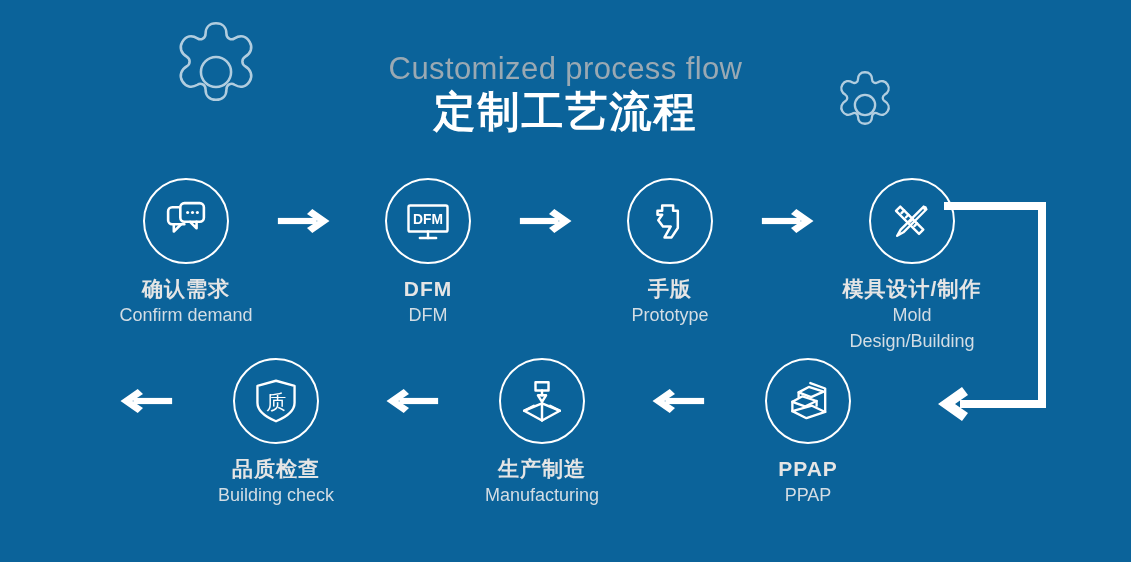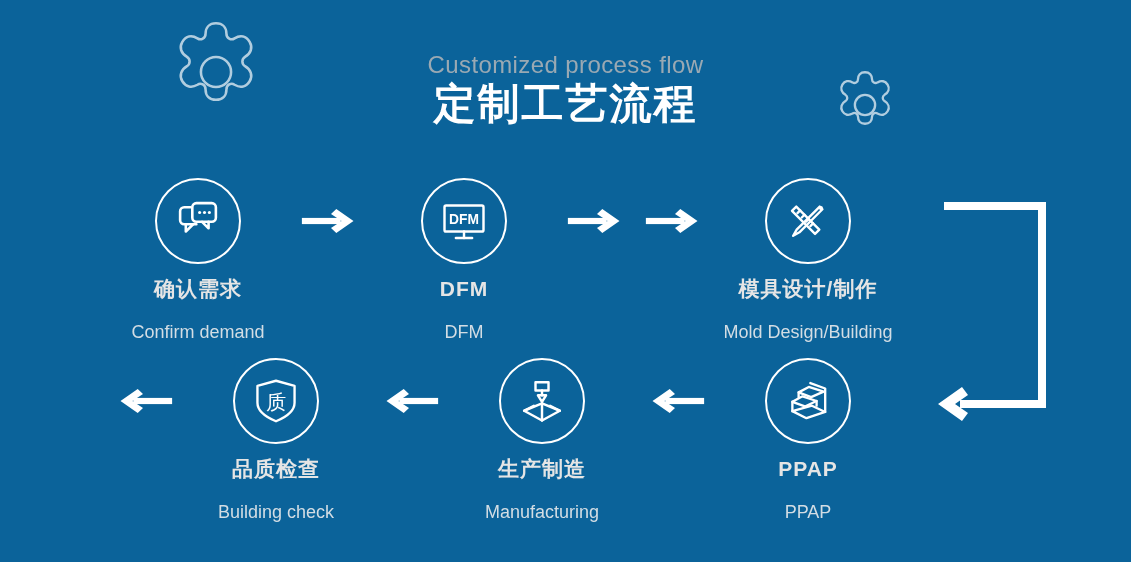--- a/index.html
+++ b/index.html
@@ -13,21 +13,21 @@
   .stage { position: absolute; inset: 0; }
 
   
   .gear { position: absolute; color: #cfe0ec; opacity: .85; }
   .gear-large { left: 158px; top: 14px; width: 116px; height: 116px; }
   .gear-small { left: 826px; top: 66px; width: 78px; height: 78px; }
 
   
   .heading { position: absolute; left: 0; right: 0; top: 52px; text-align: center; }
   .heading-en {
-    font-size: 24px; letter-spacing: .4px; color: #9aa9b3;
+    font-size: 31px; letter-spacing: .4px; color: #9aa9b3;
     font-weight: 400; line-height: 1.12;
   }
   .heading-cn {
     font-size: 42px; font-weight: 700; color: #ffffff;
     letter-spacing: 2px; line-height: 1.18;
   }
 
   
   .row { position: absolute; display: flex; align-items: flex-start; }
   .row-1 { left: 104px; top: 178px; width: 890px; }
@@ -41,21 +41,21 @@
     display: flex; align-items: center; justify-content: center;
   }
   .node-icon svg { display: block; }
 
   .node-cn {
     margin-top: 12px;
     font-size: 21px; font-weight: 700; color: #e5e5e5;
     letter-spacing: 1px; white-space: nowrap; line-height: 1.2;
   }
   .node-en {
-    margin-top: 18px;
+    margin-top: 1px;
     font-size: 18px; font-weight: 400; color: #d3dde4;
     line-height: 1.45; text-align: center; max-width: 190px;
   }
 
   
   .arrow {
     width: 78px; height: 86px;
     display: flex; align-items: center; justify-content: center;
     flex: 0 0 78px;
   }
@@ -127,20 +127,29 @@
       <div class="node-en">DFM</div>
     </div>
 
     <div class="arrow">
       <svg viewBox="0 0 70 34" width="62" height="30">
         <rect x="2" y="13.5" width="44" height="7" fill="#fff"></rect>
         <path d="M41 3.5 L60.5 17 L41 30.5 L35 25 L47 17 L35 9 Z" fill="#fff"></path>
       </svg>
     </div>
 
+    <div class="node">
+      <div class="node-icon">
+        <svg viewBox="0 0 64 64" width="50" height="50" fill="none" stroke="#fff" stroke-width="3.2" stroke-linejoin="round" stroke-linecap="round">
+          <path d="M22 12h14v7h6v22l-8 12h-9l8-14H23l-6-8 5-7h-6v-5h6z"></path>
+        </svg>
+      </div>
+      <div class="node-cn">手版</div>
+      <div class="node-en">Prototype</div>
+    </div>
 
     <div class="arrow">
       <svg viewBox="0 0 70 34" width="62" height="30">
         <rect x="2" y="13.5" width="44" height="7" fill="#fff"></rect>
         <path d="M41 3.5 L60.5 17 L41 30.5 L35 25 L47 17 L35 9 Z" fill="#fff"></path>
       </svg>
     </div>
 
     <div class="node">
       <div class="node-icon">

